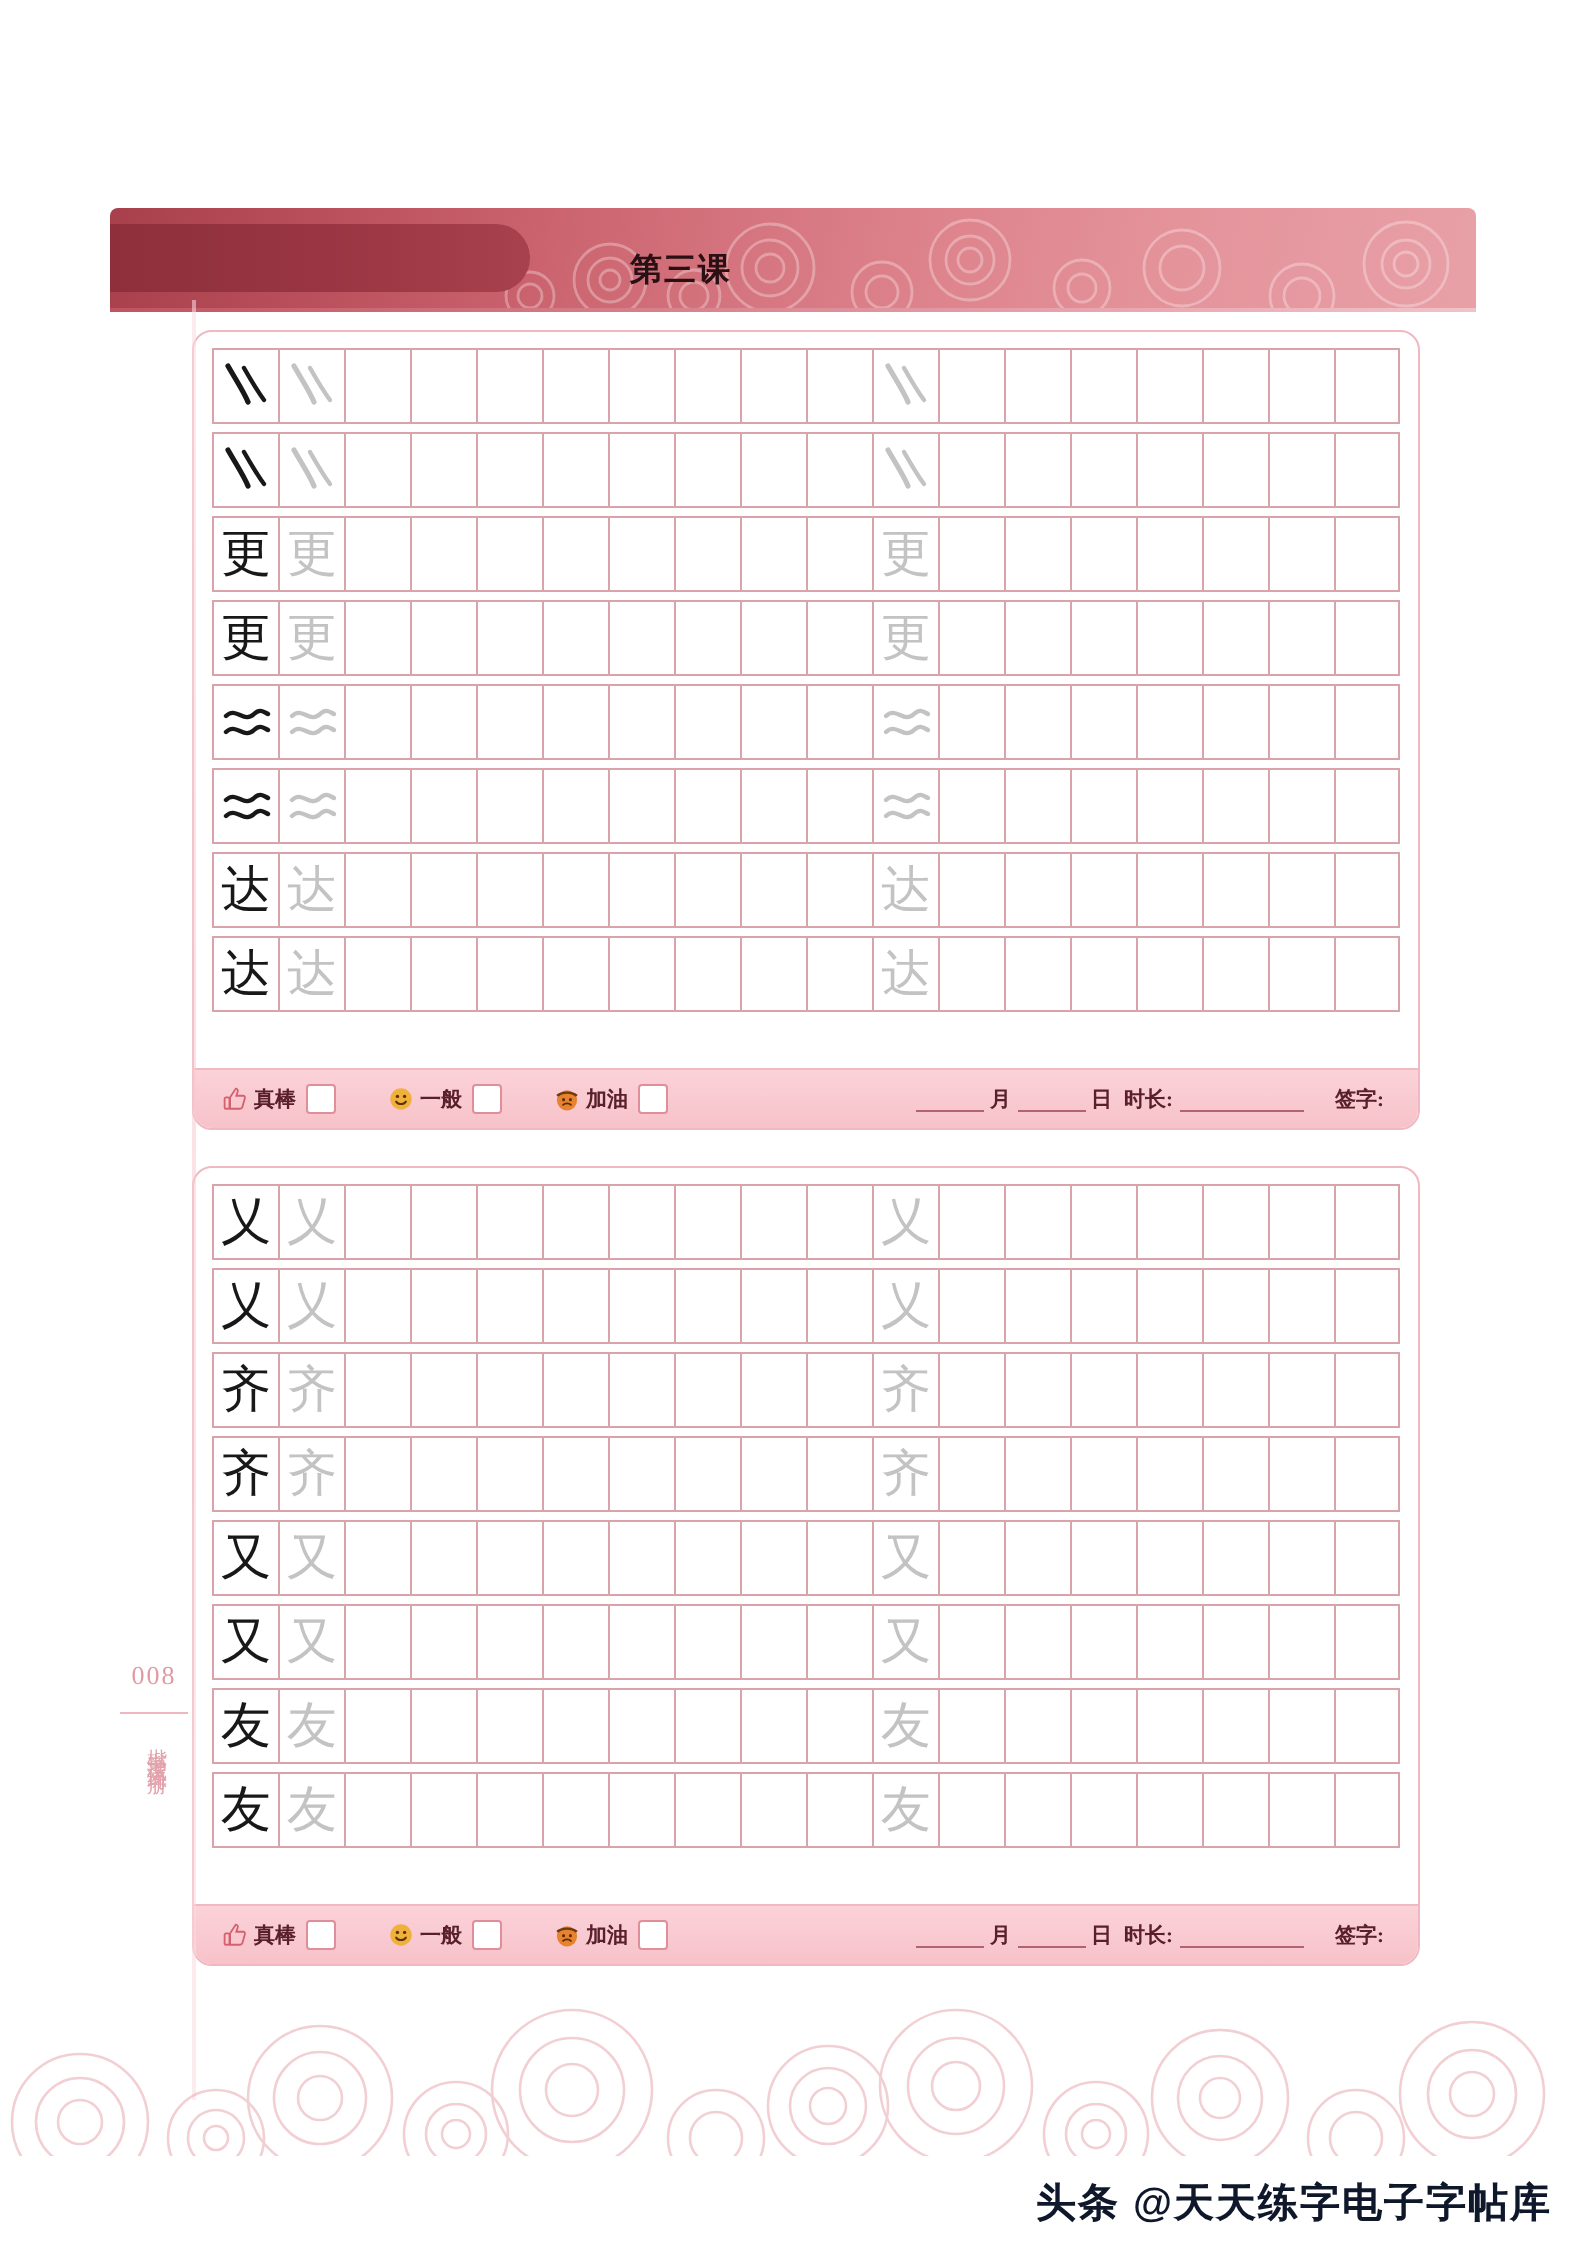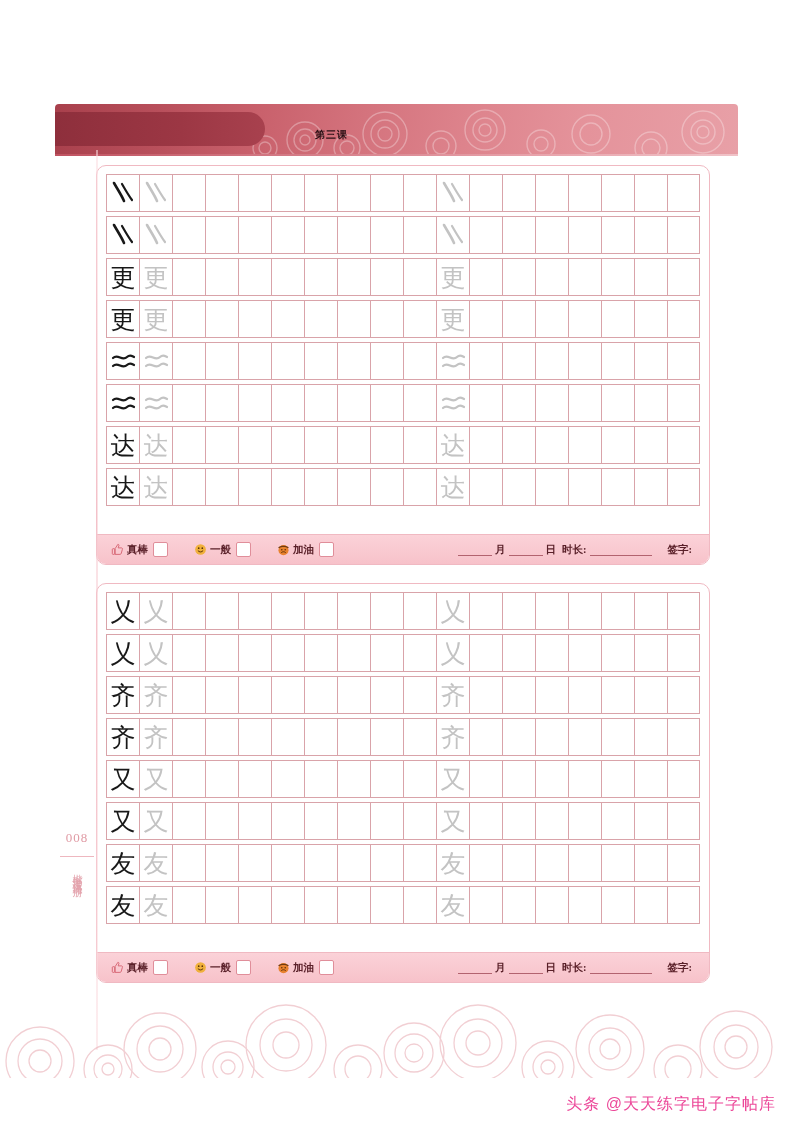--- a/index.html
+++ b/index.html
@@ -27,21 +27,21 @@
   }
   .hdr-chapter{
     position:absolute;left:10px;top:8px;height:34px;width:200px;
     display:flex;align-items:center;justify-content:center;
     color:#ffffff;font-size:11.5px;letter-spacing:.6px;
     font-weight:700;white-space:nowrap;z-index:3;
   }
   .hdr-lesson{
     position:absolute;left:260px;top:0;height:62px;
     display:flex;align-items:center;
-    color:#2a1014;font-size:10px;font-weight:700;letter-spacing:1px;z-index:3;
+    color:#2a1014;font-size:16px;font-weight:700;letter-spacing:1px;z-index:3;
   }
   .hdr-name{
     position:absolute;right:12px;top:12px;width:128px;height:26px;
     background:rgba(255,255,255,.34);
     border-radius:13px;display:flex;align-items:center;
     padding-left:12px;box-sizing:border-box;z-index:3;margin-top:44px;
   }
   .hdr-name span{color:#4d1f25;font-size:11.5px;font-weight:700;}
   .hdr-underline{
     position:absolute;left:55px;top:154px;width:683px;height:2px;
@@ -124,21 +124,21 @@
     opacity:.55;
   }
 
   
   .clouds{position:absolute;left:0;bottom:45px;width:794px;height:95px;opacity:.55;}
 
   
   .watermark{
     position:absolute;right:18px;bottom:8px;
     font-family:"Liberation Sans",sans-serif;
-    font-size:16px;font-weight:400;color:#ec4899;
+    font-size:20px;font-weight:700;color:#0f172a;
     letter-spacing:1px;white-space:nowrap;
   }
 </style>
 </head>
 <body>
 
 <div class="page">
 
   <div class="header">
     <svg class="hdr-swirls" viewBox="0 0 683 50" preserveAspectRatio="none">

